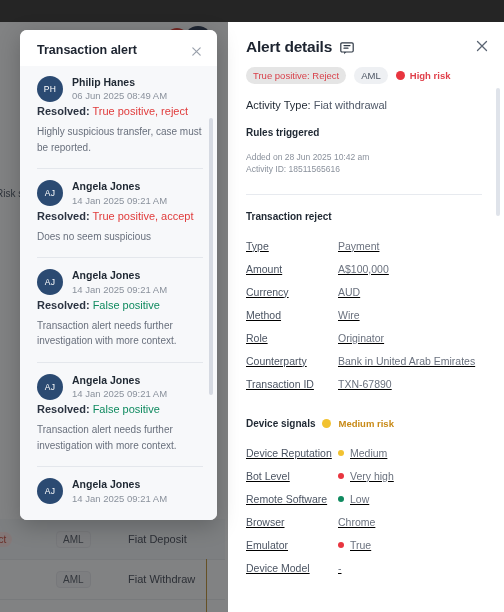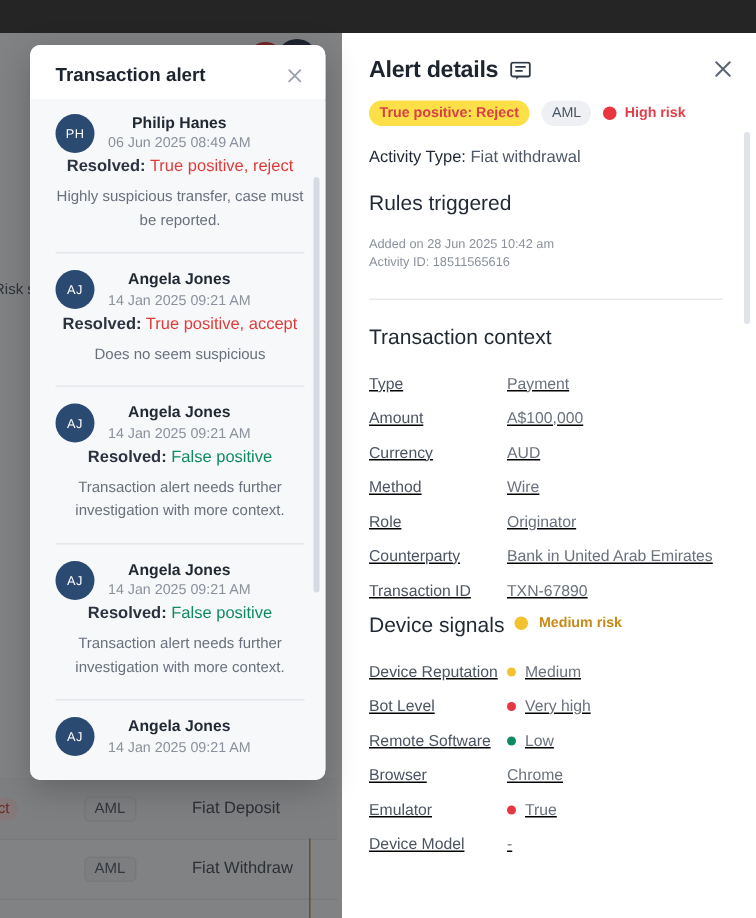--- a/index.html
+++ b/index.html
@@ -66,42 +66,42 @@
   .comment-icon { display: inline-block; width: 14px; height: 13px; color: #2f3945; }
   .sp-close {
     position: absolute; right: 14px; top: 16px; width: 16px; height: 16px;
     color: #5a6472; cursor: pointer;
   }
 
   .tag-row { display: flex; align-items: center; gap: 8px; margin-top: 11px; flex-wrap: wrap; }
   .tag {
     font-size: 9.5px; padding: 3px 7px; border-radius: 10px; white-space: nowrap;
   }
-  .tag.pink { background: #fde047; color: #d8404a; font-weight: bold; }
+  .tag.pink { background: #e5e5e5; color: #d8404a; }
   .tag.grey { background: #eef0f3; color: #4b5462; }
   .risk-label { display: flex; align-items: center; gap: 5px; font-size: 9.5px; color: #e0404b; font-weight: bold; }
   .dot { width: 9px; height: 9px; border-radius: 50%; display: inline-block; flex: none; }
   .dot.sm { width: 6px; height: 6px; }
   .act-type { margin-top: 15px; font-size: 11px; }
   .act-type b { color: #1f2833; font-weight: normal; }
   .act-type span { color: #4e5766; }
 
-  .sec-title { margin-top: 16px; font-size: 14px; font-weight: normal; color: #1f2833; }
+  .sec-title { margin-top: 16px; font-size: 10px; font-weight: bold; color: #1f2833; }
   .rules-row { display: flex; gap: 8px; margin-top: 10px; }
   .meta { margin-top: 13px; font-size: 8.5px; color: #8a919c; line-height: 1.45; }
 
   .divider { margin-top: 18px; height: 1px; background: #e7eaef; }
 
   .detail-tbl { margin-top: 18px; text-decoration: underline; }
   .detail-row { display: flex; align-items: center; margin-bottom: 11px; font-size: 10.5px; }
   .detail-row:last-child { margin-bottom: 0; }
   .dt-key { width: 92px; flex: none; color: #4b5462; }
   .dt-val { color: #6a717e; display: flex; align-items: center; gap: 6px; }
 
-  .dev-head { display: flex; align-items: center; gap: 7px; margin-top: 8px; }
+  .dev-head { display: flex; align-items: center; gap: 7px; margin-top: 28px; }
   .dev-head .sec-title { margin-top: 0; }
   .dev-risk { font-size: 9.5px; color: #c88a16; font-weight: bold; }
 
   .sp-scrollbar {
     position: absolute; right: 4px; top: 66px; width: 4px; height: 128px;
     background: #dfe3ea; border-radius: 2px;
   }
 
   
   .modal {
@@ -113,21 +113,21 @@
     position: relative; padding: 13px 14px 9px 17px; background: #ffffff;
     display: flex; align-items: center; justify-content: space-between;
   }
   .modal-title { font-size: 12.5px; font-weight: bold; color: #1d2430; }
   .modal-close { width: 13px; height: 13px; color: #9aa1ac; cursor: pointer; }
 
   .modal-body {
     position: absolute; left: 0; top: 38px; width: 197px; height: 452px;
     background: #f7f8fa; overflow: hidden; padding: 0 14px 0 17px;
   }
-  .note { padding: 10px 0 13px 0; border-bottom: 1px solid #e4e7ec; text-align: center; }
+  .note { padding: 10px 0 13px 0; border-bottom: 1px solid #e4e7ec; }
   .note:first-child { padding-top: 7px; }
   .note:last-child { border-bottom: none; }
   .note-head { display: flex; align-items: center; gap: 9px; }
   .avatar {
     width: 26px; height: 26px; border-radius: 50%; background: #2b4a72;
     color: #ffffff; font-size: 8.5px; display: flex; align-items: center;
     justify-content: center; flex: none; letter-spacing: 0.3px;
   }
   .note-name { font-size: 10.5px; font-weight: bold; color: #1f2833; line-height: 1.35; }
   .note-time { font-size: 9.5px; color: #8a919c; line-height: 1.4; }
@@ -207,21 +207,21 @@
       <div class="sec-title">Rules triggered</div>
 
 
       <div class="meta">
         <div>Added on 28 Jun 2025 10:42 am</div>
         <div>Activity ID: 18511565616</div>
       </div>
 
       <div class="divider"></div>
 
-      <div class="sec-title">Transaction context</div>
+      <div class="sec-title">Transaction reject</div>
 
       <div class="detail-tbl">
         <div class="detail-row">
           <span class="dt-key">Type</span>
           <span class="dt-val">Payment</span>
         </div>
         <div class="detail-row">
           <span class="dt-key">Amount</span>
           <span class="dt-val">A$100,000</span>
         </div>

